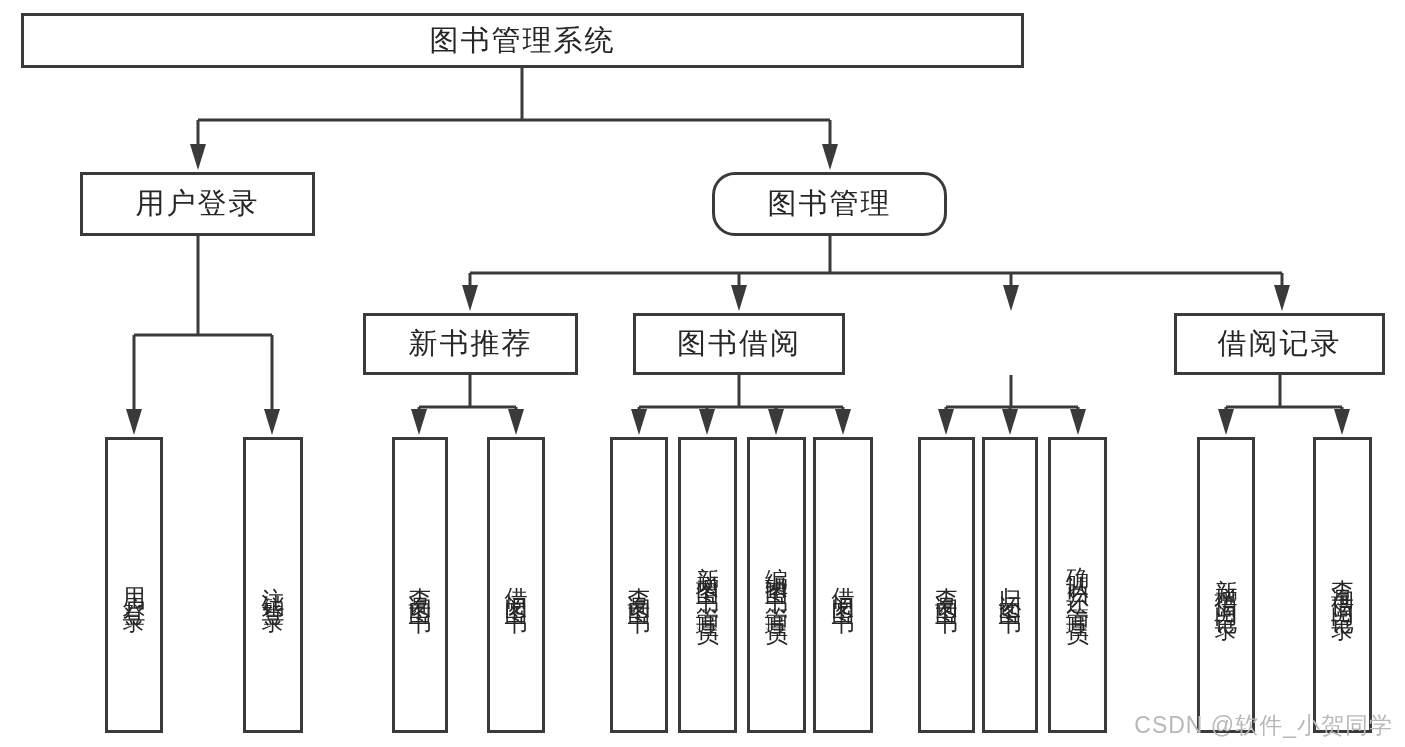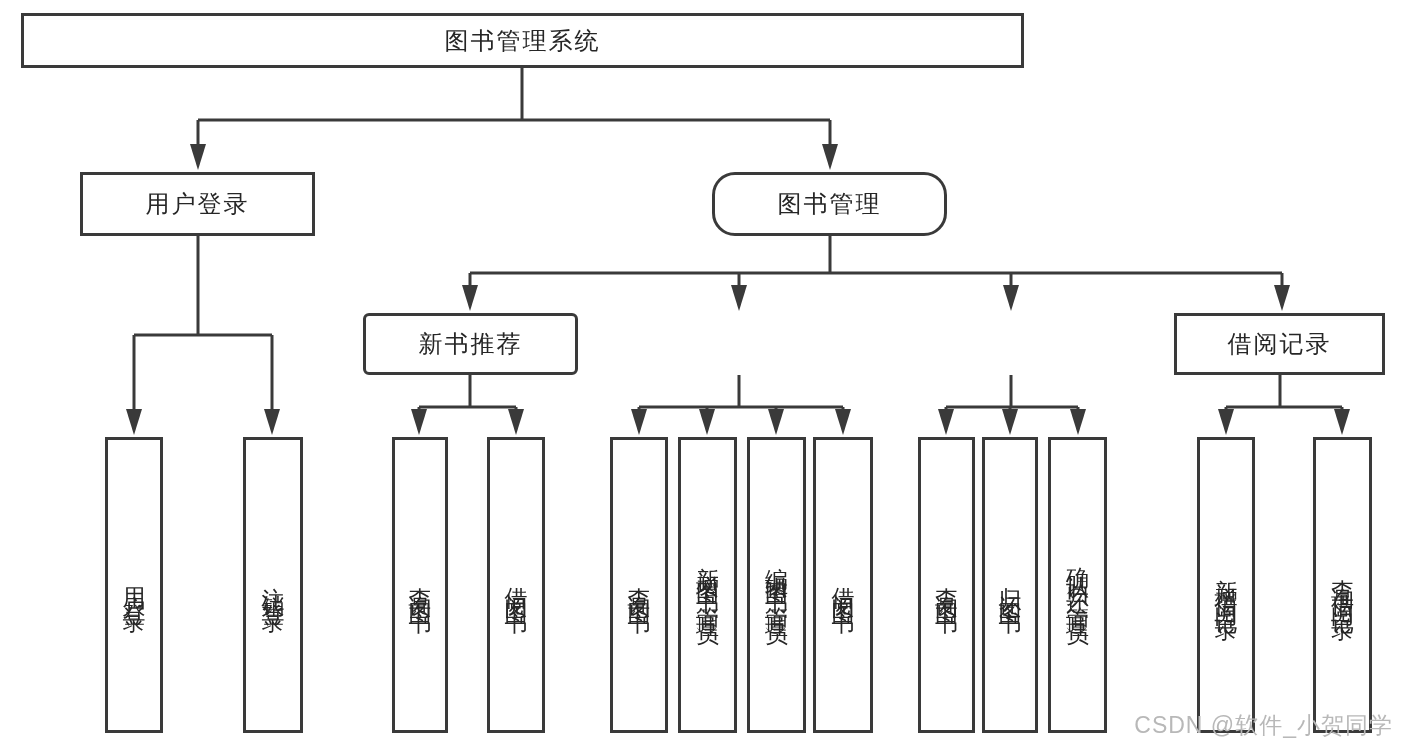--- a/index.html
+++ b/index.html
@@ -15,21 +15,21 @@
   svg.connectors { position:absolute; left:0; top:0; width:1405px; height:747px; z-index:1; }
   .cl { stroke:var(--line,#3a3a3a); stroke-width:3; fill:none; }
   .ah { fill:var(--line,#3a3a3a); stroke:none; }
   .node {
     position:absolute;
     background:#ffffff;
     border:3px solid var(--line,#3a3a3a);
     display:flex; align-items:center; justify-content:center;
     z-index:2;
   }
-  .h-label { font-size:24px; letter-spacing:2px; white-space:nowrap; }
+  .h-label { font-size:29px; letter-spacing:2px; white-space:nowrap; }
   .root-box   { left:21px;  top:13px;  width:1003px; height:55px; }
   .lvl2       { top:172px; height:64px; }
   .lvl3       { top:313px; height:62px; }
   .leaf       { top:437px; height:296px; }
   .leaf-label {
     writing-mode:vertical-rl;
     text-orientation:mixed;
     font-size:23px; line-height:1;
     letter-spacing:8px;
   }
@@ -118,22 +118,25 @@
     <span class="h-label">图书管理系统</span>
   </div>
 
   <div class="node lvl2" style="left:80px;width:235px;">
     <span class="h-label">用户登录</span>
   </div>
   <div class="node lvl2" style="left:712px;width:235px;border-radius:23px;">
     <span class="h-label">图书管理</span>
   </div>
 
-  <div class="node lvl3" style="left:363px;width:215px;border-radius:6px;">
+  <div class="node lvl3" style="left:363px;width:215px;">
     <span class="h-label">新书推荐</span>
+  </div>
+  <div class="node lvl3" style="left:633px;width:212px;">
+    <span class="h-label">图书借阅</span>
   </div>
   <div class="node lvl3" style="left:1174px;width:211px;">
     <span class="h-label">借阅记录</span>
   </div>
 
   <div class="node leaf" style="left:105px;width:58px;">
     <span class="leaf-label">用户登录</span>
   </div>
   <div class="node leaf" style="left:243px;width:60px;">
     <span class="leaf-label">注销登录</span>

